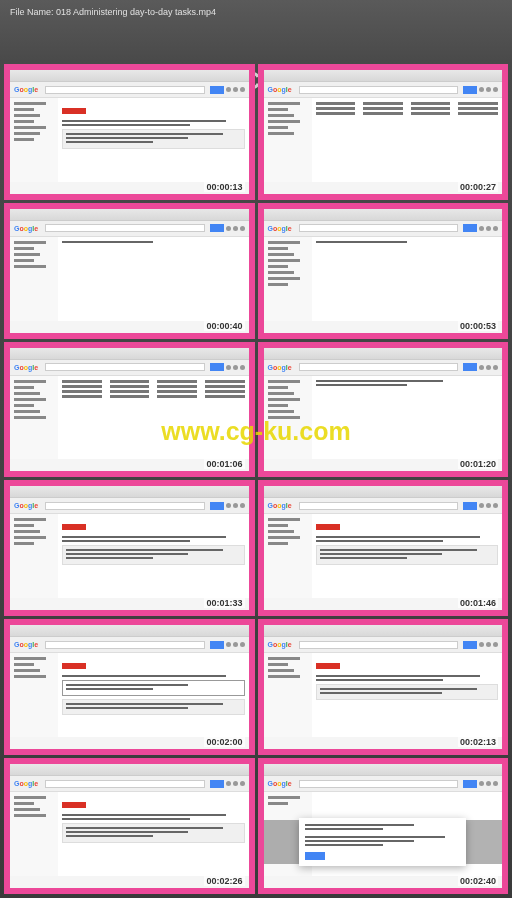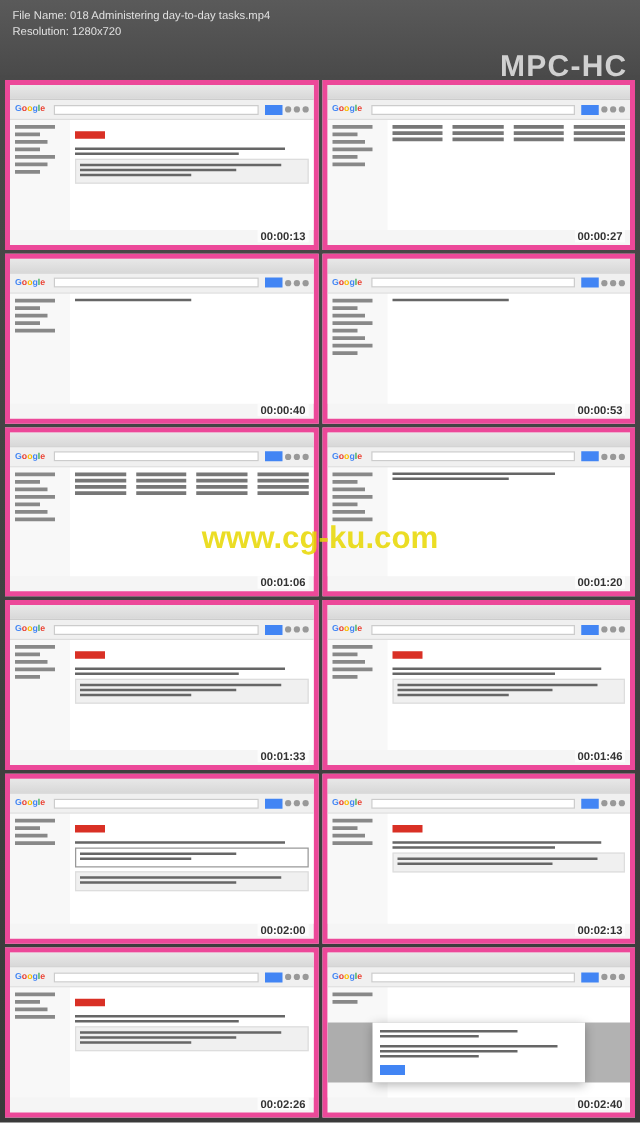--- a/index.html
+++ b/index.html
@@ -12,20 +12,21 @@
       position: relative;
     }
     .header {
       width: 100%;
       height: 60px;
       background: linear-gradient(to bottom, #5a5a5a 0%, #4a4a4a 100%);
       padding: 6px 10px;
       display: flex;
       justify-content: space-between;
       align-items: flex-start;
+      flex-direction: column;
     }
     .file-info {
       color: #e0e0e0;
       font-size: 9px;
       line-height: 13px;
     }
     .mpc-logo {
       color: #d0d0d0;
       font-size: 24px;
       font-weight: bold;
@@ -40,21 +41,21 @@
       right: 0;
       bottom: 0;
       padding: 4px;
       display: grid;
       grid-template-columns: 1fr 1fr;
       grid-template-rows: repeat(6, 1fr);
       gap: 3px;
     }
     .thumb {
       background: #f5f5f5;
-      border: 4px solid #ec4899;
+      border: 6px solid #ec4899;
       position: relative;
       overflow: hidden;
     }
     .thumb-browser-top {
       height: 12px;
       background: linear-gradient(to bottom, #e8e8e8, #d8d8d8);
       border-bottom: 1px solid #ccc;
     }
     .thumb-toolbar {
       height: 16px;
@@ -193,21 +194,20 @@
       background: #777;
       flex: 1;
     }
   </style>
 </head>
 <body>
 
 <div class="header">
   <div class="file-info">
     <div><span>File Name:</span> <span>018 Administering day-to-day tasks.mp4</span></div>
-    <div><span>Resolution:</span> <span>1280x720</span></div>
   </div>
   <div class="mpc-logo">MPC-HC</div>
 </div>
 
 <div class="watermark">www.cg-ku.com</div>
 
 <div class="thumbnails">
 
   <div class="thumb">
     <div class="thumb-browser-top"></div>

